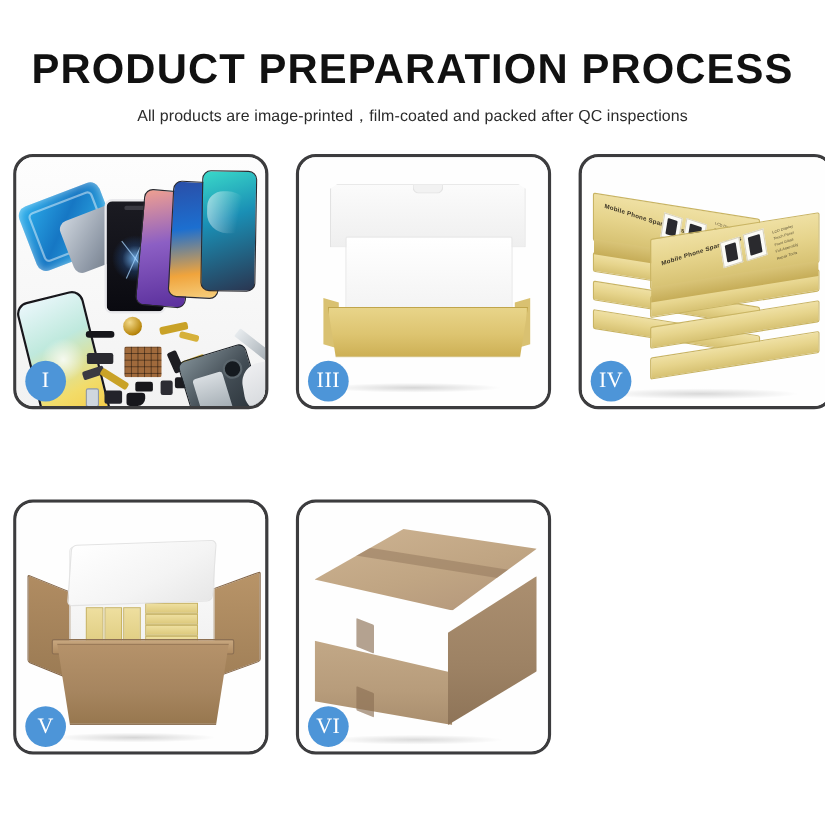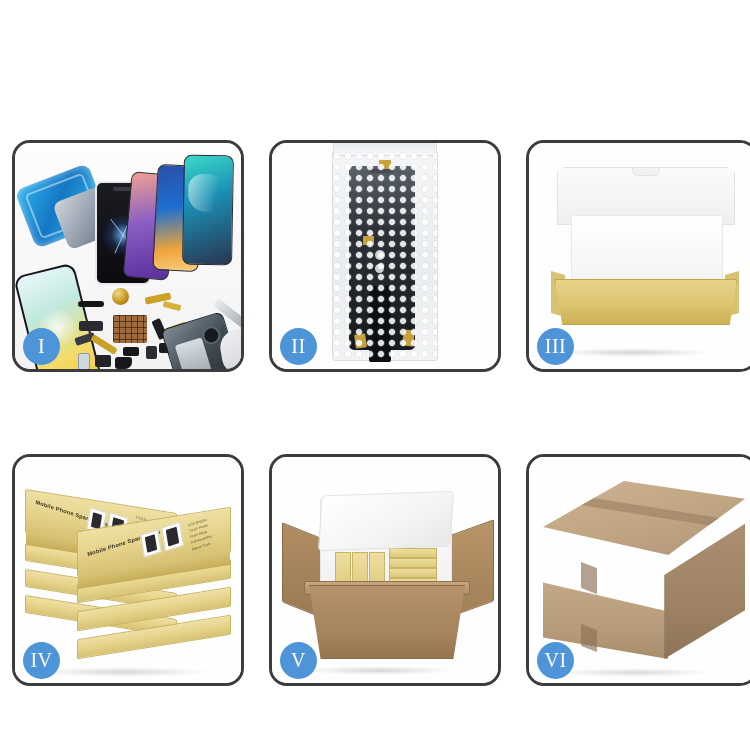--- a/index.html
+++ b/index.html
@@ -351,20 +351,24 @@
   .shadow6{
     position:absolute;left:26px;bottom:6px;width:160px;height:9px;border-radius:50%;
     background:radial-gradient(ellipse,rgba(0,0,0,.14),rgba(0,0,0,0) 70%);
   }
 </style>
 </head>
 <body>
 
 <div class="page">
 
+  <div class="header">
+    <div class="title">PRODUCT PREPARATION PROCESS</div>
+    <div class="subtitle">All products are image-printed，film-coated and packed after QC inspections</div>
+  </div>
 
   <div class="grid">
 
     <div class="panel">
       <div class="panel-inner p1">
         <div class="film"></div>
         <div class="film2"></div>
         <div class="glass">
           <div class="notch"></div>
           <div class="crack"></div>
@@ -390,38 +394,20 @@
         <div class="cmp c-tray"></div>
         <div class="cmp c-spk"></div>
         <div class="housing"></div>
         <div class="tweez"></div>
         <div class="hand"></div>
 
       </div>
       <div class="badge">I</div>
     </div>
 
-    <div class="panel">
-      <div class="panel-inner p2">
-        <div class="bagwrap">
-          <div class="bagseal"></div>
-          <div class="screenpart">
-            <div class="spflex"></div>
-            <div class="spdot d1"></div>
-            <div class="spdot d2"></div>
-            <div class="sptab t1"></div>
-            <div class="sptab t2"></div>
-            <div class="sptab t3"></div>
-            <div class="sptab t4"></div>
-          </div>
-          <div class="bubbles"></div>
-        </div>
-      </div>
-      <div class="badge">II</div>
-    </div>
 
     <div class="panel">
       <div class="panel-inner p3">
         <div class="b3">
           <div class="b3-lid"></div>
           <div class="b3-foam"></div>
           <div class="b3-bubble"></div>
           <div class="b3-lipL"></div>
           <div class="b3-lipR"></div>
           <div class="b3-front"></div>

